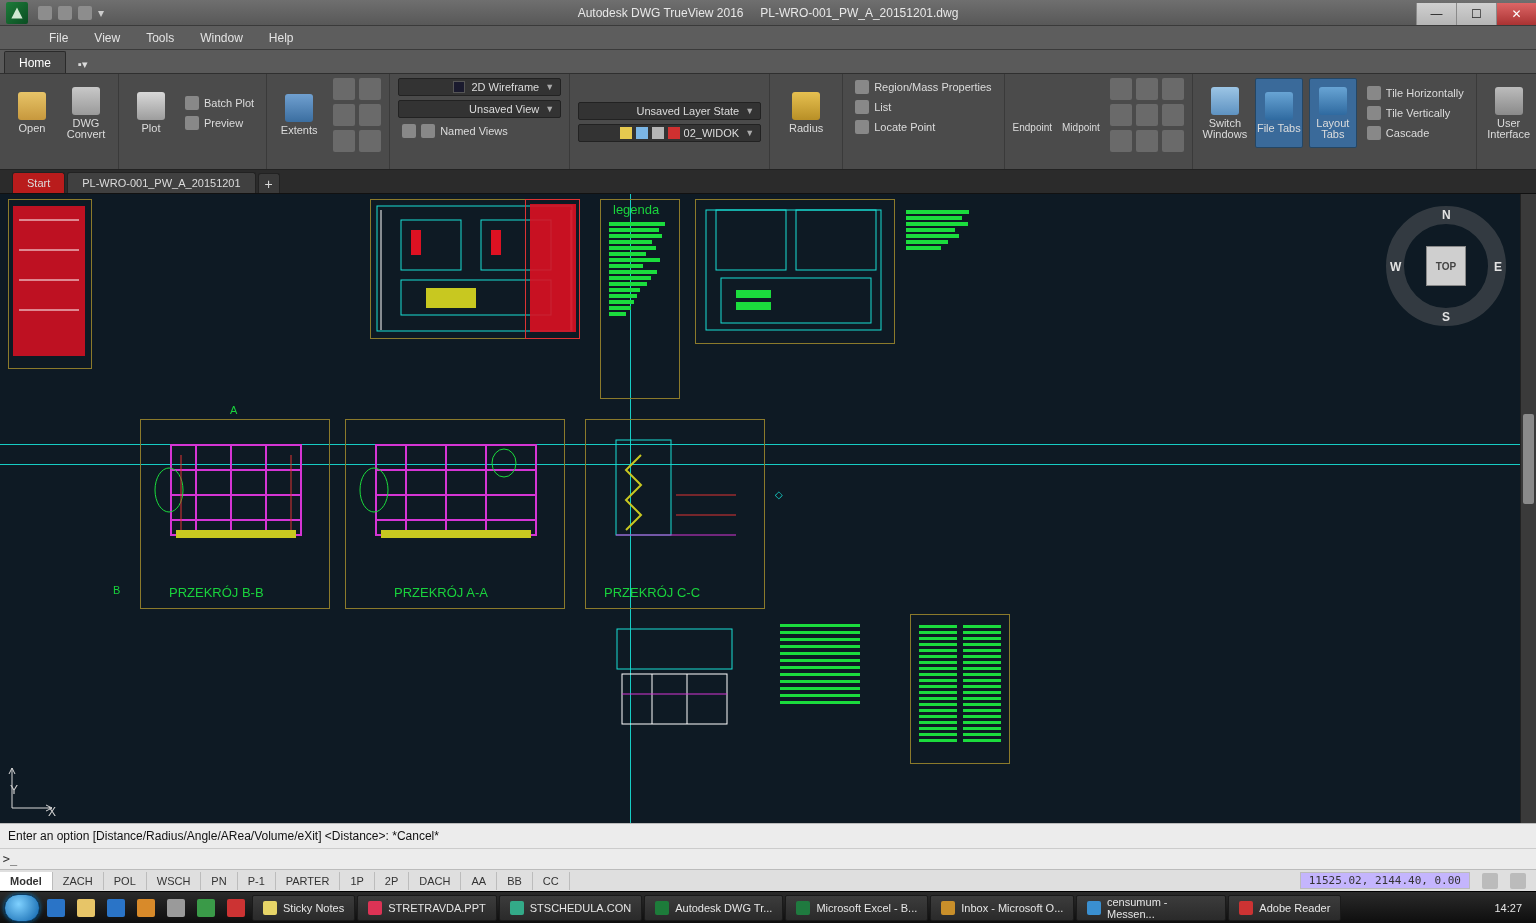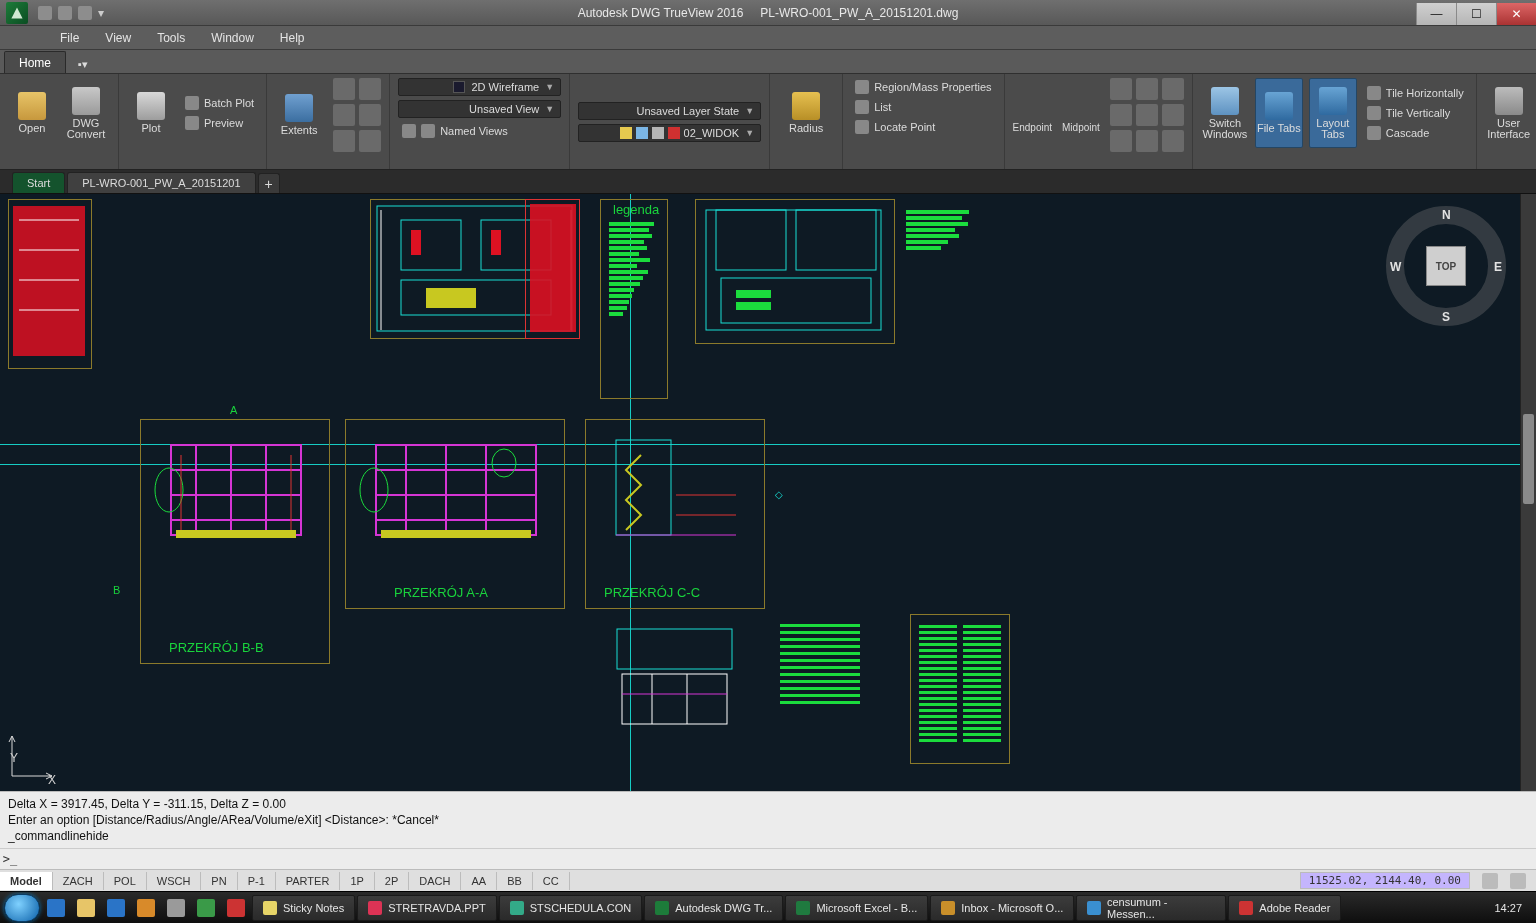--- a/index.html
+++ b/index.html
@@ -10,21 +10,21 @@
   .titlebar .app-icon { width:22px; height:22px; margin:0 6px; background:linear-gradient(135deg,#1d7c3a,#0b4d22); border-radius:2px; display:flex; align-items:center; justify-content:center; }
   .titlebar .app-icon svg { width:14px; height:14px; fill:#cfe8d2; }
   .titlebar .qat { display:flex; gap:6px; margin-left:4px; }
   .titlebar .qat span { width:14px; height:14px; background:#8d8d8d; border-radius:2px; }
   .titlebar .title-text { position:absolute; left:50%; transform:translateX(-50%); white-space:nowrap; font-size:12px; }
   .titlebar .win-controls { margin-left:auto; display:flex; }
   .titlebar .win-controls div { width:40px; height:22px; display:flex; align-items:center; justify-content:center; font-size:12px; color:#222; background:linear-gradient(#d0d0d0,#b5b5b5); border-left:1px solid #8a8a8a; margin-top:2px;}
   .titlebar .win-controls .close { background:linear-gradient(#d66,#a33); color:#fff;}
 
   
-  .menubar { height:24px; background:#5d5d5d; display:flex; align-items:center; gap:2px; padding-left:48px; border-bottom:1px solid #3a3a3a;}
+  .menubar { height:24px; background:#5d5d5d; display:flex; align-items:center; gap:2px; padding-left:37px; border-bottom:1px solid #3a3a3a;}
   .menubar span { color:#e4e4e4; font-size:12px; padding:3px 12px; border-radius:2px; }
 
   
   .ribbon-tabs { height:24px; background:#5a5a5a; display:flex; align-items:flex-end; padding-left:4px; border-bottom:1px solid #2f2f2f;}
   .ribbon-tabs .tab { padding:4px 14px 3px; font-size:12px; color:#dcdcdc; background:#3f3f3f; border:1px solid #2a2a2a; border-bottom:none; border-radius:2px 2px 0 0; margin-right:2px;}
   .ribbon-tabs .tab.active { background:#4b4b4b; color:#fff;}
   .ribbon-tabs .collapse { margin-left:4px; color:#dcdcdc; font-size:11px; padding:2px 6px;}
 
   
   .ribbon { height:96px; background:#4b4b4b; display:flex; color:#dcdcdc; font-size:11px; border-bottom:1px solid #222; }
@@ -47,21 +47,21 @@
   .dd { display:flex; align-items:center; background:#333; border:1px solid #222; padding:2px 6px; min-width:150px; justify-content:flex-end; border-radius:2px;}
   .dd .sw { width:12px; height:12px; background:#1a1a2e; margin-right:6px; border:1px solid #555;}
   .dd .arrow { font-size:9px; color:#aaa; margin-left:6px;}
   .grid2 { display:grid; grid-template-columns:repeat(2,22px); grid-auto-rows:22px; gap:4px;}
   .grid2 span, .grid3 span { background:#6a6a6a; border-radius:2px; }
   .grid3 { display:grid; grid-template-columns:repeat(3,22px); grid-auto-rows:22px; gap:4px;}
   .layer-sw { display:inline-block; width:12px; height:12px; margin-right:4px; vertical-align:middle;}
 
   
   .file-tabs { height:24px; background:#2b2b2b; border-bottom:1px solid #111; display:flex; align-items:flex-end; padding-left:12px;}
-  .file-tabs .ftab { padding:4px 14px; font-size:11px; color:#dcdcdc; background:#14532d; border:1px solid #222; border-bottom:none; margin-right:2px; border-radius:3px 3px 0 0;}
+  .file-tabs .ftab { padding:4px 14px; font-size:11px; color:#dcdcdc; background:#b91c1c; border:1px solid #222; border-bottom:none; margin-right:2px; border-radius:3px 3px 0 0;}
   .file-tabs .ftab.active { background:#404040;margin-top:44px; }
   .file-tabs .plus { width:22px; height:20px; background:#3a3a3a; border:1px solid #222; border-bottom:none; border-radius:3px 3px 0 0; display:flex; align-items:center; justify-content:center; color:#dcdcdc; font-size:14px;}
 
   
   .canvas-wrap { flex:1; position:relative; background:#0e1a24; overflow:hidden;}
   .viewcube { position:absolute; top:12px; right:30px; width:120px; height:120px; z-index:5;}
   .viewcube .ring { position:absolute; inset:0; border:18px solid rgba(120,120,120,.35); border-radius:50%;}
   .viewcube .cube { position:absolute; top:40px; left:40px; width:40px; height:40px; background:#cfcfcf; border:1px solid #888; display:flex; align-items:center; justify-content:center; font-size:10px; color:#444; font-weight:bold;}
   .viewcube .lbl { position:absolute; color:#e3e3e3; font-size:12px; font-weight:bold;}
   .viewcube .n{top:2px;left:56px}.viewcube .s{bottom:2px;left:56px}.viewcube .e{top:54px;right:4px}.viewcube .w{top:54px;left:4px}
@@ -370,21 +370,21 @@
       <g fill="#c8c820">
           <rect x="55" y="88" width="50" height="20"></rect>
         </g>
     </svg>
   </div>
   <div class="frame" style="left:525px; top:5px; width:55px; height:140px;border-color:#d33">
     <svg width="100%" height="100%">
         <rect x="4" y="4" width="46" height="128" fill="#d12" opacity=".9"></rect>
       </svg>
   </div>
-  <div class="frame" style="left:600px; top:5px; width:68px; height:200px">
+  <div class="frame" style="left:600px; top:5px; width:80px; height:200px">
     <div class="txt" style="top:2px;left:12px">legenda</div>
     <div class="legend-lines" style="top:22px;left:8px;right:8px">
       <span style="width:90%"></span>
         <span style="width:80%"></span>
         <span style="width:85%"></span>
         <span style="width:70%"></span>
       <span style="width:75%"></span>
         <span style="width:60%"></span>
         <span style="width:82%"></span>
         <span style="width:55%"></span>
@@ -415,21 +415,21 @@
       <span style="width:90%"></span>
         <span style="width:80%"></span>
         <span style="width:88%"></span>
         <span style="width:70%"></span>
       <span style="width:75%"></span>
         <span style="width:60%"></span>
         <span style="width:50%"></span>
     </div>
   </div>
 
-  <div class="frame" style="left:140px;top:225px;width:190px;height:245px">
+  <div class="frame" style="left:140px;top:225px;width:190px;height:190px">
     <svg width="100%" height="120" style="position:absolute;top:15px">
       <g stroke="#d535d5" stroke-width="2" fill="none">
           <rect x="30" y="10" width="130" height="90"></rect>
         <line x1="30" y1="35" x2="160" y2="35"></line>
           <line x1="30" y1="60" x2="160" y2="60"></line>
           <line x1="30" y1="85" x2="160" y2="85"></line>
         <line x1="55" y1="10" x2="55" y2="100"></line>
           <line x1="90" y1="10" x2="90" y2="100"></line>
           <line x1="125" y1="10" x2="125" y2="100"></line>
         </g>
@@ -529,23 +529,21 @@
   <div class="ucs">
     <svg width="50" height="50">
         <path d="M4 46 L4 6 M4 46 L44 46"></path>
         <path d="M4 6 L1 12 M4 6 L7 12 M44 46 L38 43 M44 46 L38 49"></path>
       </svg>
     <span class="y">Y</span><span class="x">X</span>
   </div>
 </div>
 
 <div class="cmdline">
-  <div>Delta X = 3917.45,  Delta Y = -311.15,   Delta Z = 0.00</div>
   <div>Enter an option [Distance/Radius/Angle/ARea/Volume/eXit] &lt;Distance&gt;: *Cancel*</div>
-  <div>_commandlinehide</div>
 </div>
 <div class="cmd-input">
   <div class="prompt">&gt;_</div>
   <input type="text" style="">
 </div>
 
 <div class="layout-row">
   <div class="ltab active">Model</div>
   <div class="ltab">ZACH</div>
   <div class="ltab">POL</div>

